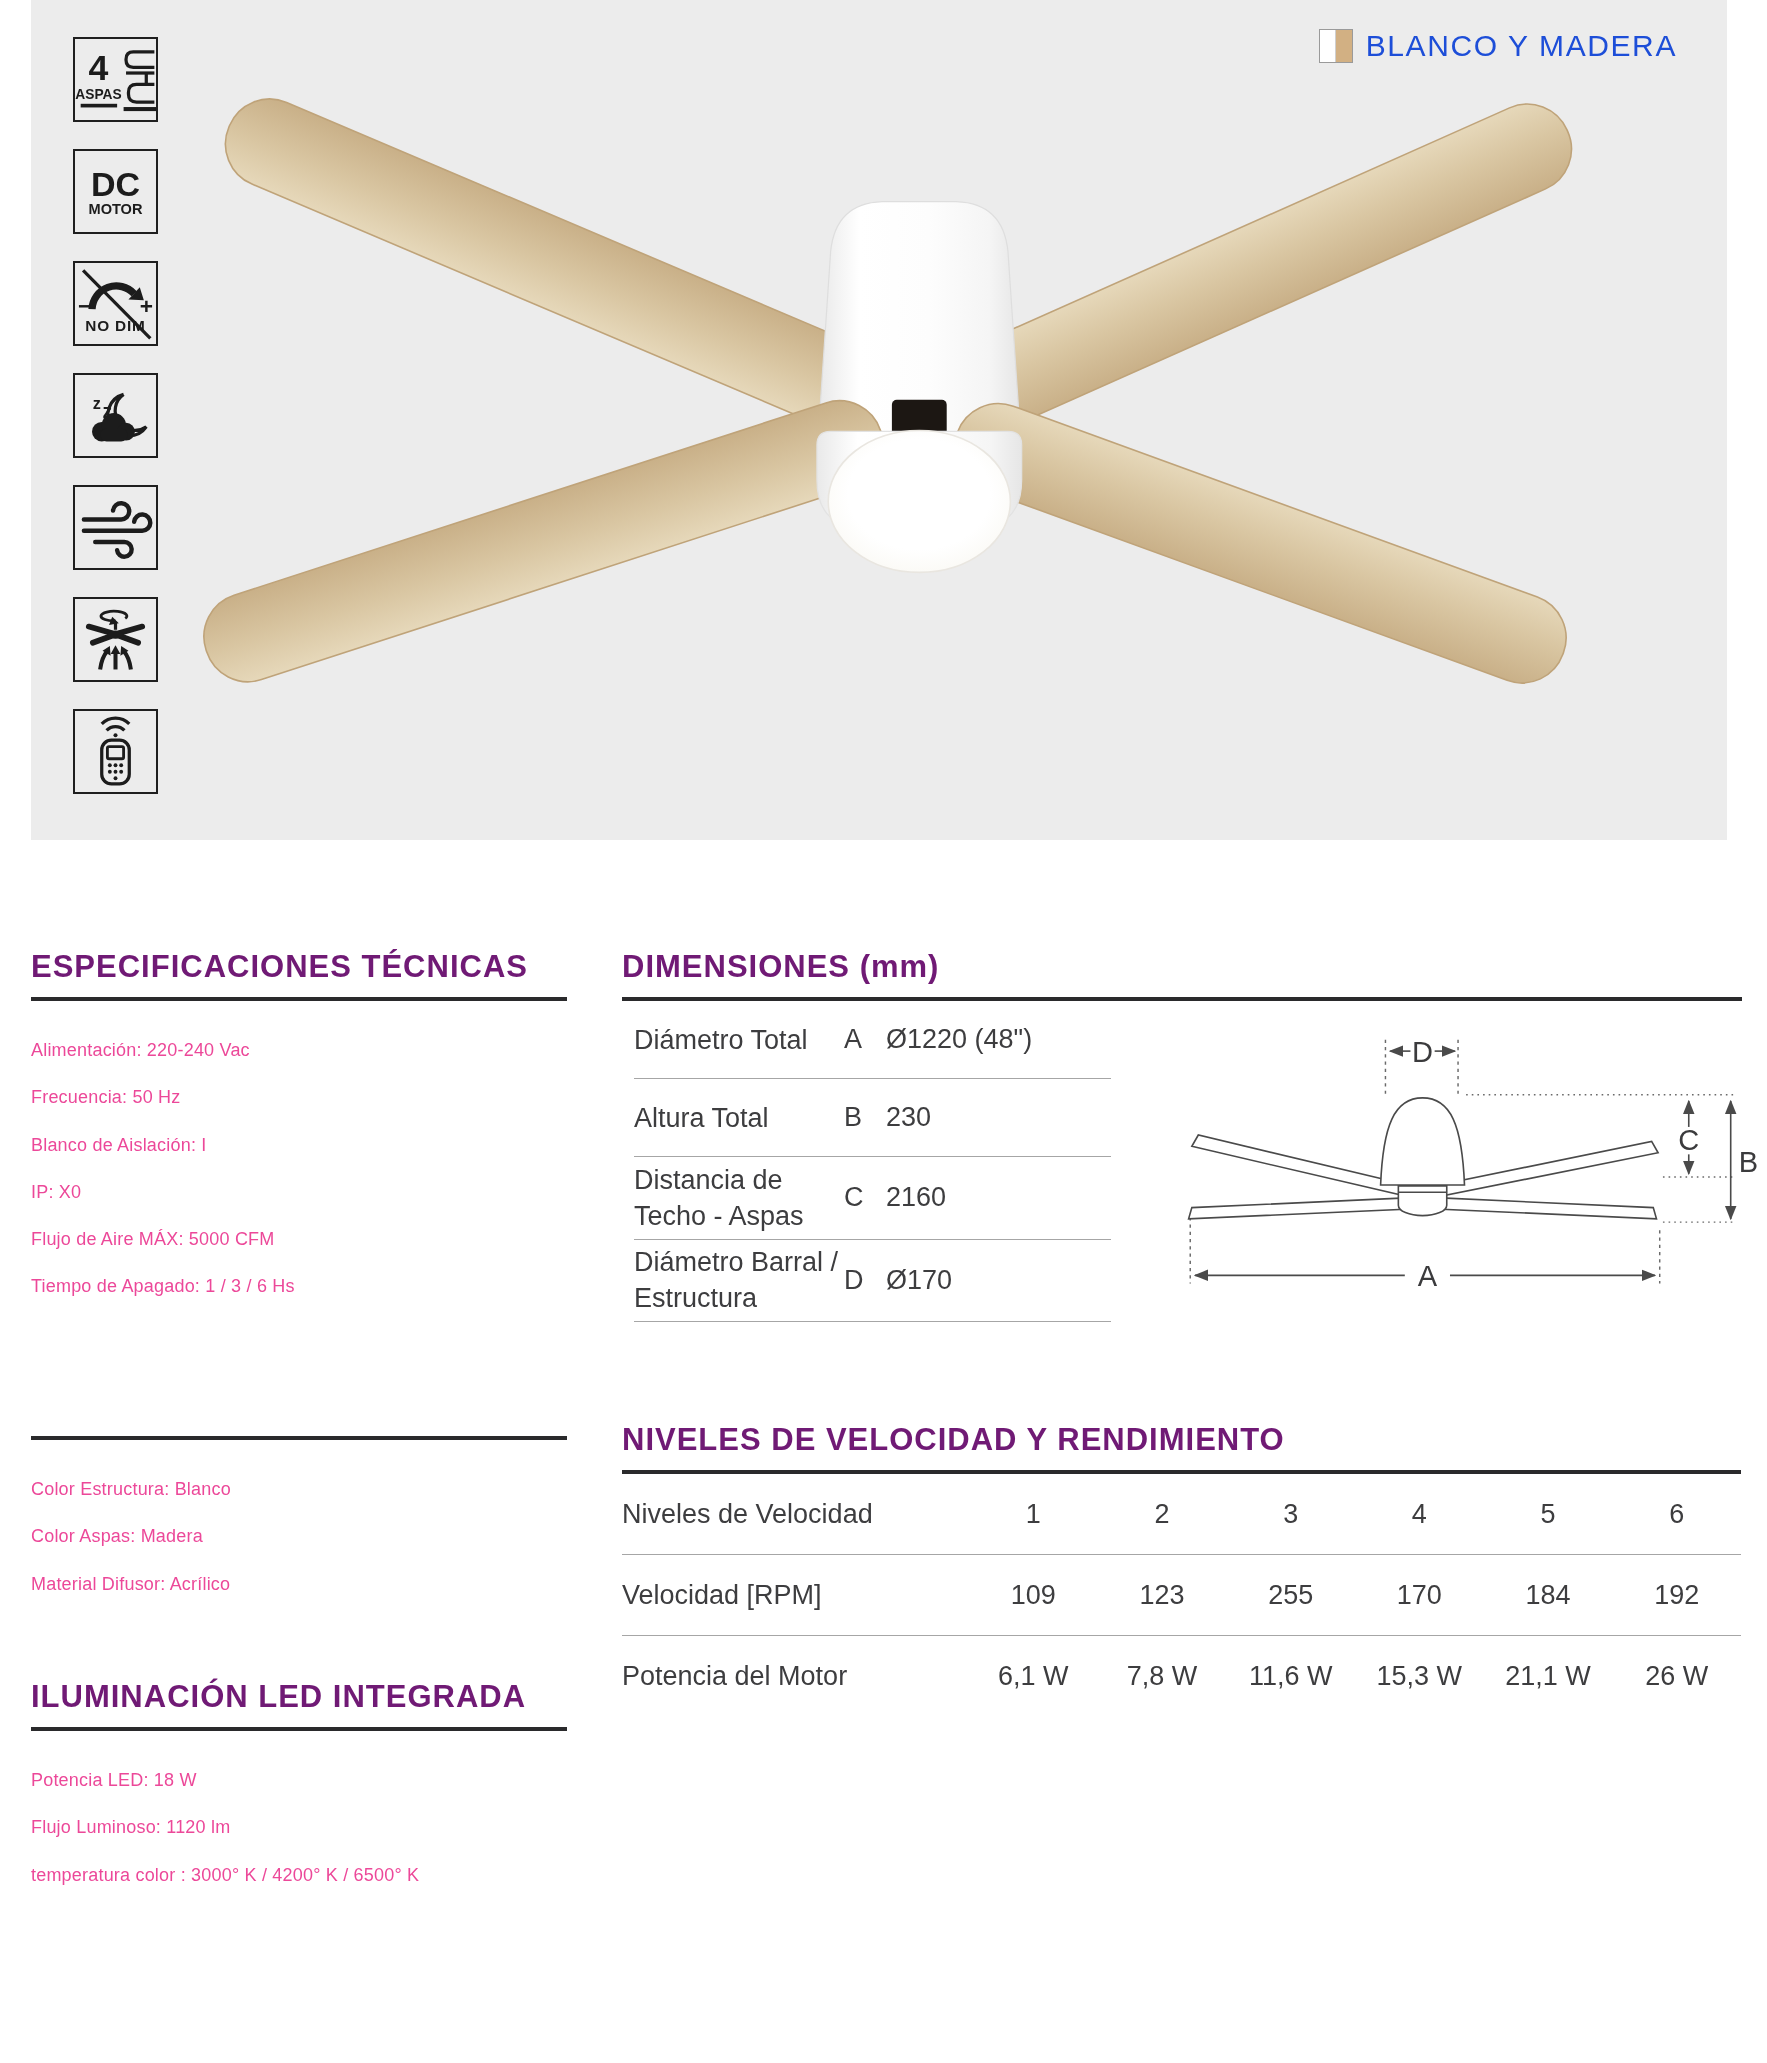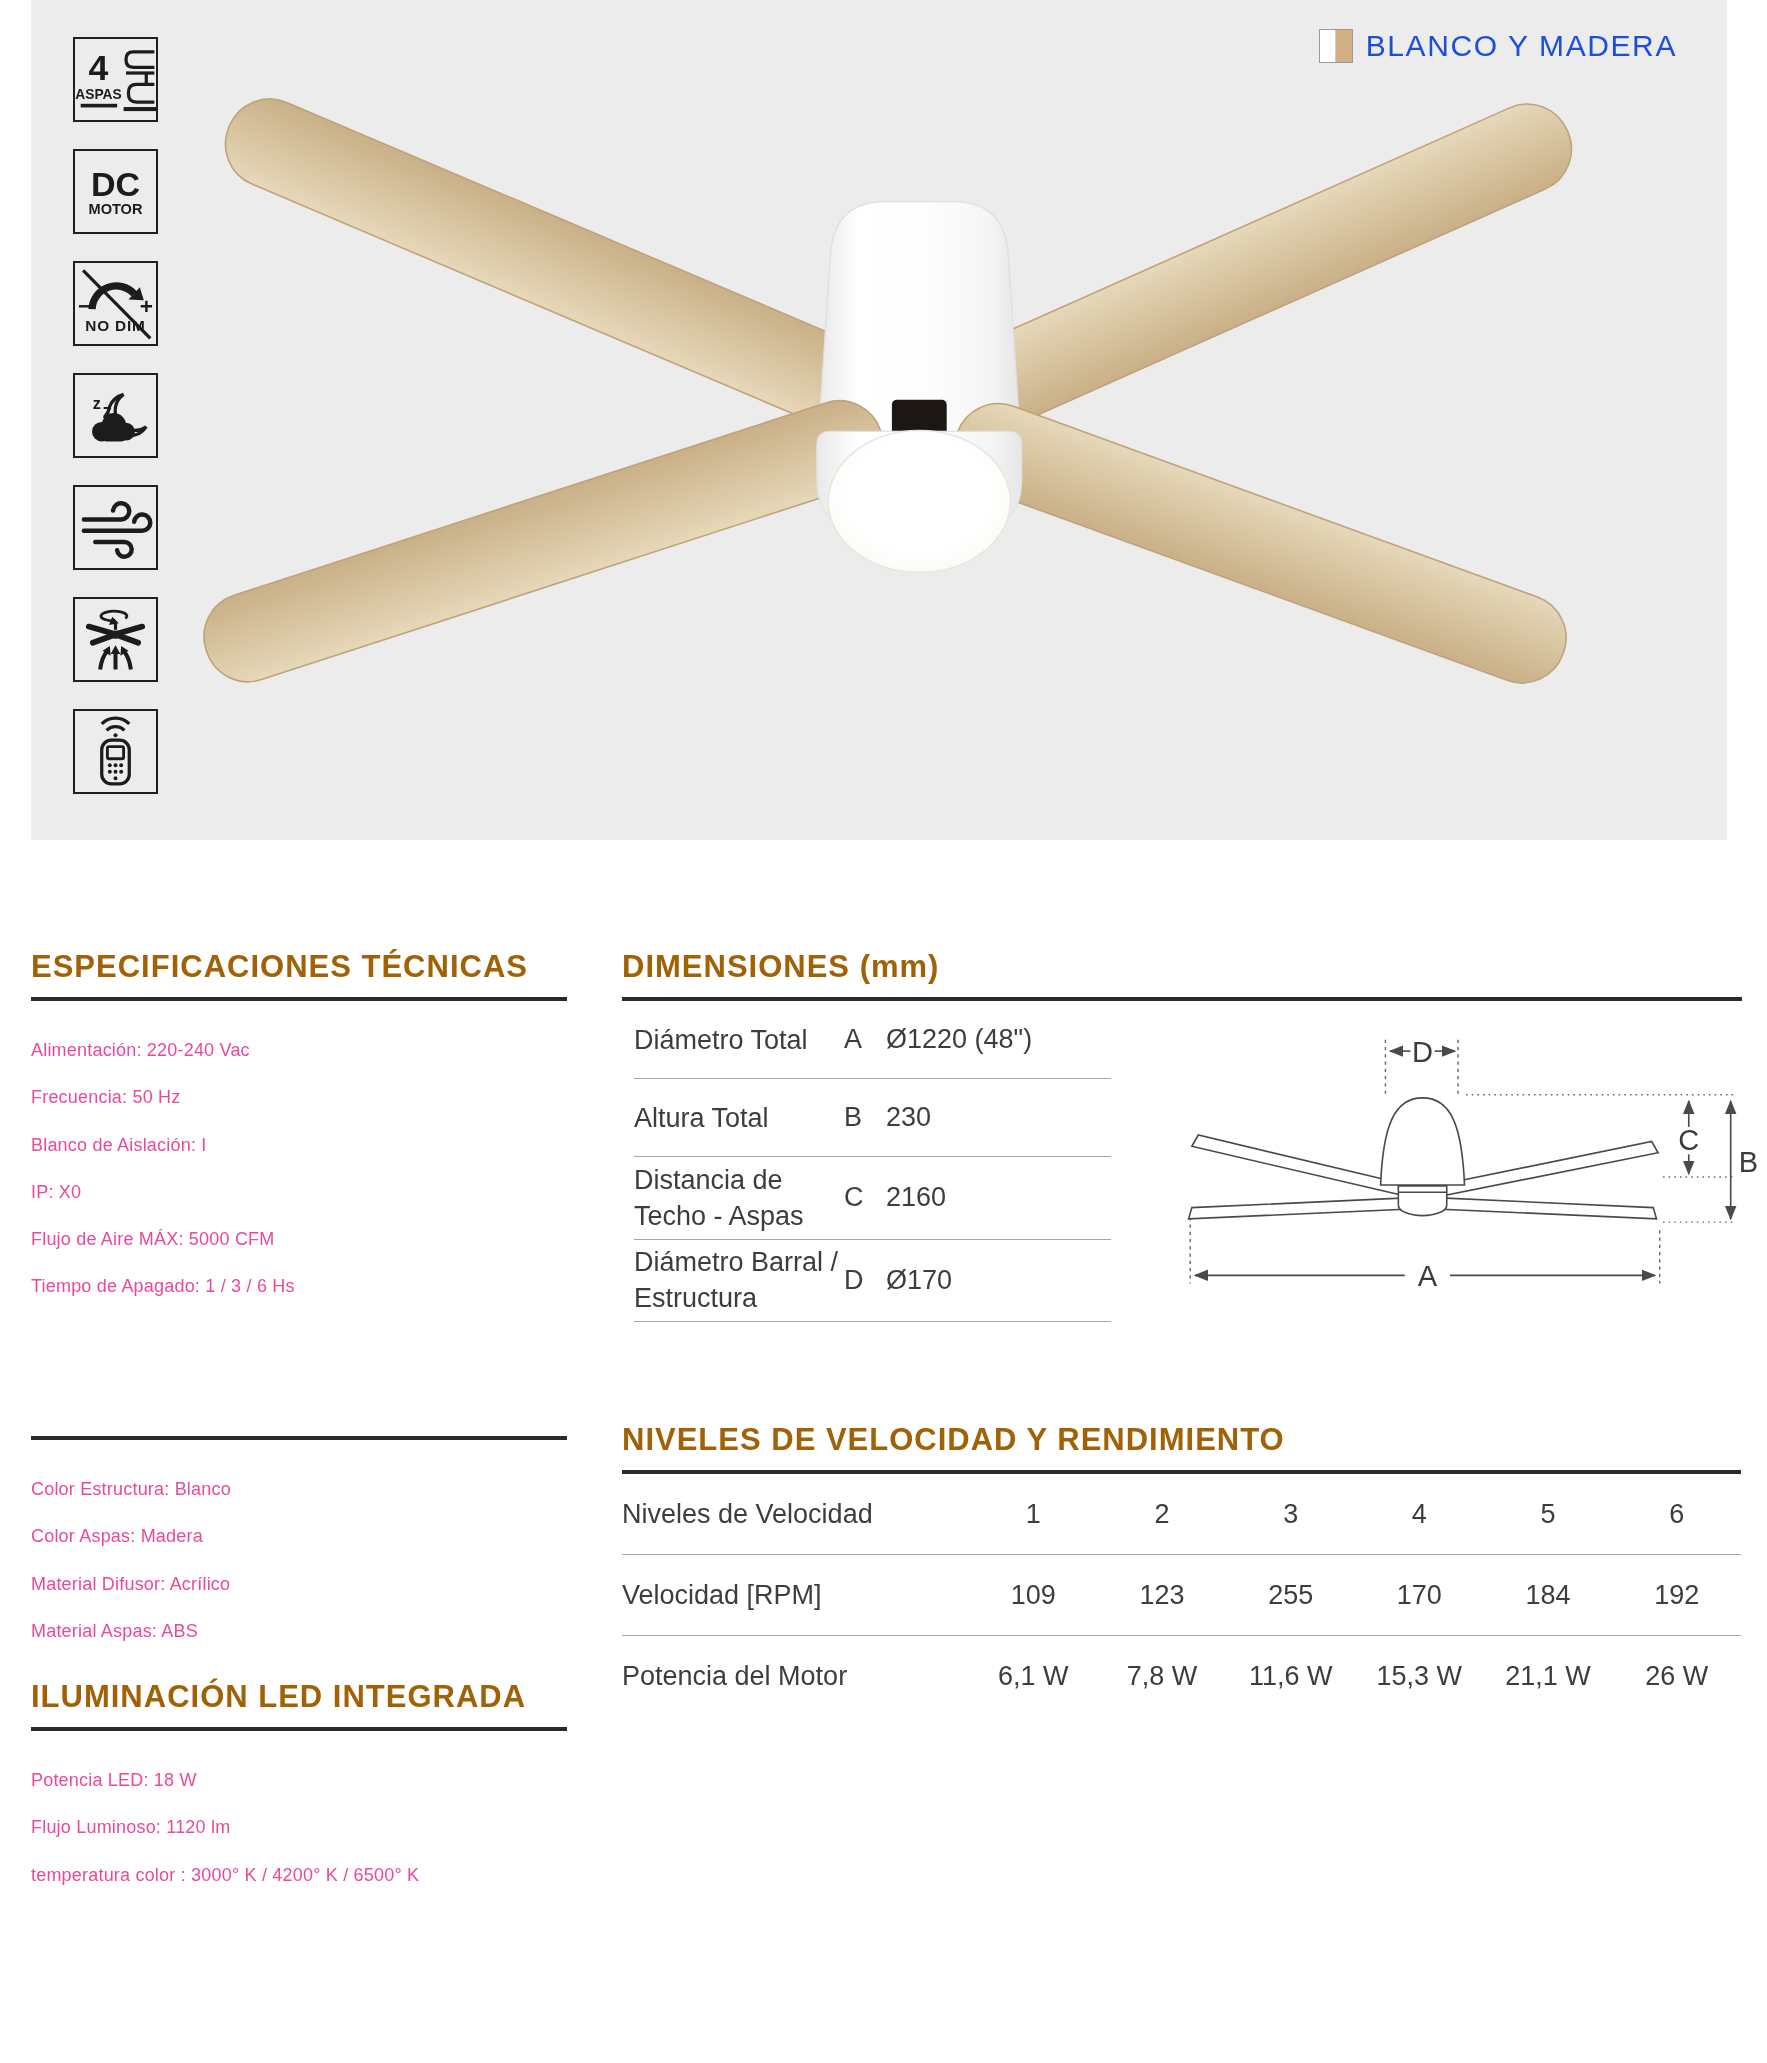--- a/index.html
+++ b/index.html
@@ -19,21 +19,21 @@
 
   .color-label{position:absolute;top:29px;right:50px;display:flex;align-items:center;gap:13px;
                font-size:30px;letter-spacing:1.6px;color:#1d4ed8;}
   .swatch{width:34px;height:34px;border:0.8px solid #9a9a9a;display:flex;box-sizing:border-box;}
   .swatch .half{flex:1;}
   .swatch .half.left{background:#ffffff;border-right:0.8px solid #cfcfcf;}
   .swatch .half.right{background:#d2b083;}
 
   
   .section{position:absolute;}
-  .section h2{margin:0;font-size:31px;font-weight:bold;letter-spacing:1px;color:#a16207;line-height:34px;}
+  .section h2{margin:0;font-size:31px;font-weight:bold;letter-spacing:1px;color:#701a75;line-height:34px;}
   .hrule{height:4px;background:#2a2a2c;margin-top:13px;}
   .items{margin-top:29px;}
   .item{font-size:18px;line-height:40px;margin-bottom:7.3px;color:#ec4899;letter-spacing:0.2px;}
 
   .sec-esp{left:31px;top:950px;width:536px;}
   .sec-dims{left:622px;top:950px;width:1120px;}
   .sec-acab{left:31px;top:1423px;width:536px;}
   .sec-vel{left:622px;top:1423px;width:1119px;}
   .sec-ilum{left:31px;top:1680px;width:536px;}
   .sec-ilum .item{max-width:435px;}
@@ -300,21 +300,20 @@
       <text class="diag-label" x="324" y="337" text-anchor="middle">A</text>
     </svg>
   </section>
 
   <section class="section sec-acab">
     <div class="hrule"></div>
     <div class="items">
       <div class="item">Color Estructura: Blanco</div>
       <div class="item">Color Aspas: Madera</div>
       <div class="item">Material Difusor: Acrílico</div>
-      <div class="item">Material Aspas: ABS</div>
     </div>
   </section>
 
   <section class="section sec-vel">
     <h2>NIVELES DE VELOCIDAD Y RENDIMIENTO</h2>
     <div class="hrule"></div>
 
     <div>
       <div class="vel-row bordered">
         <div class="vel-label">Niveles de Velocidad</div>

